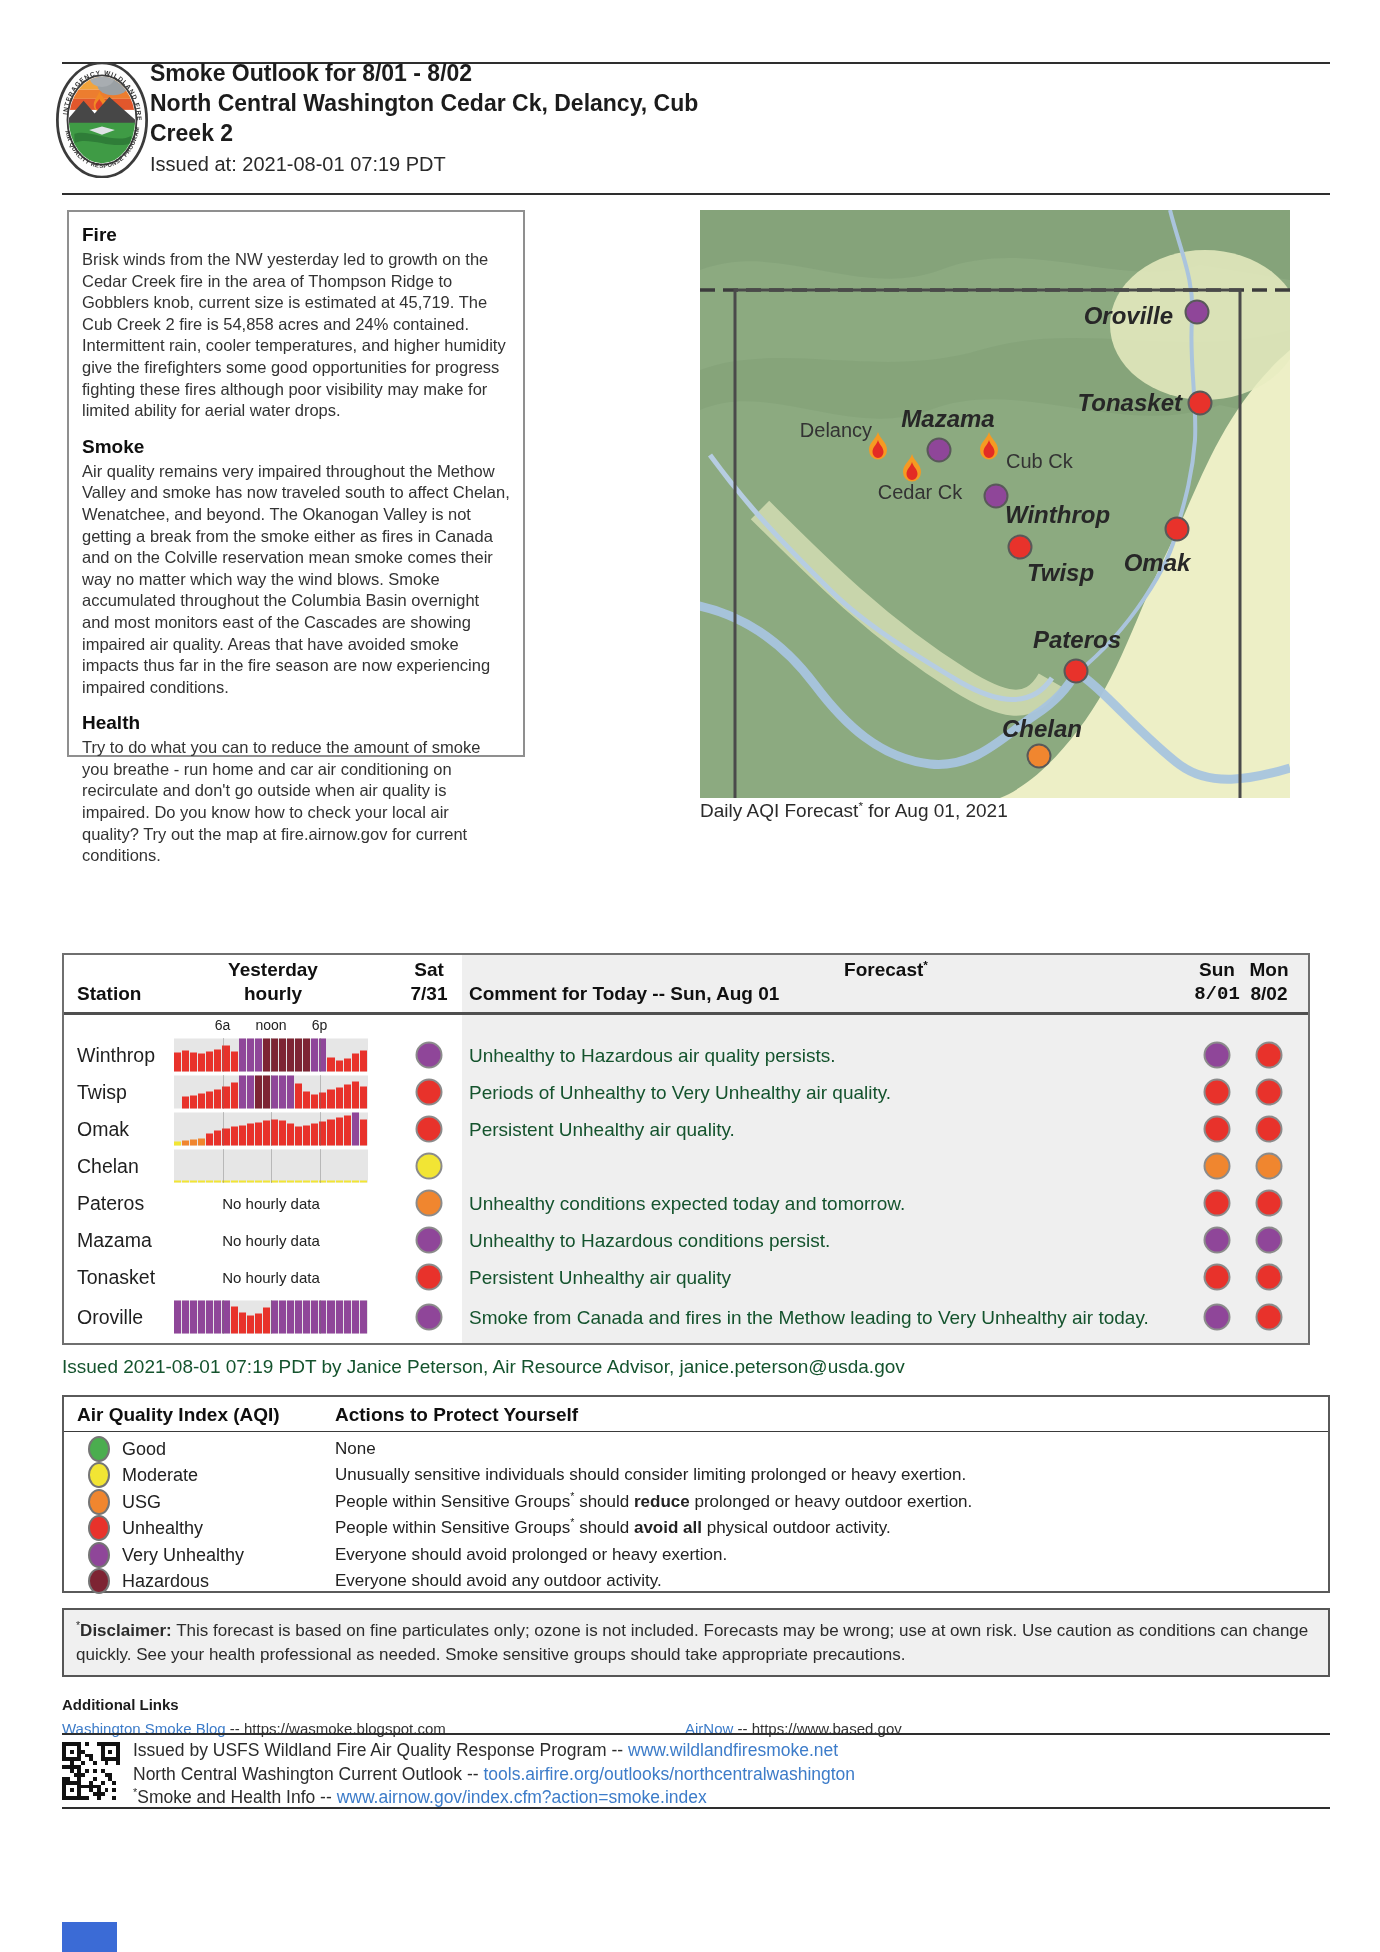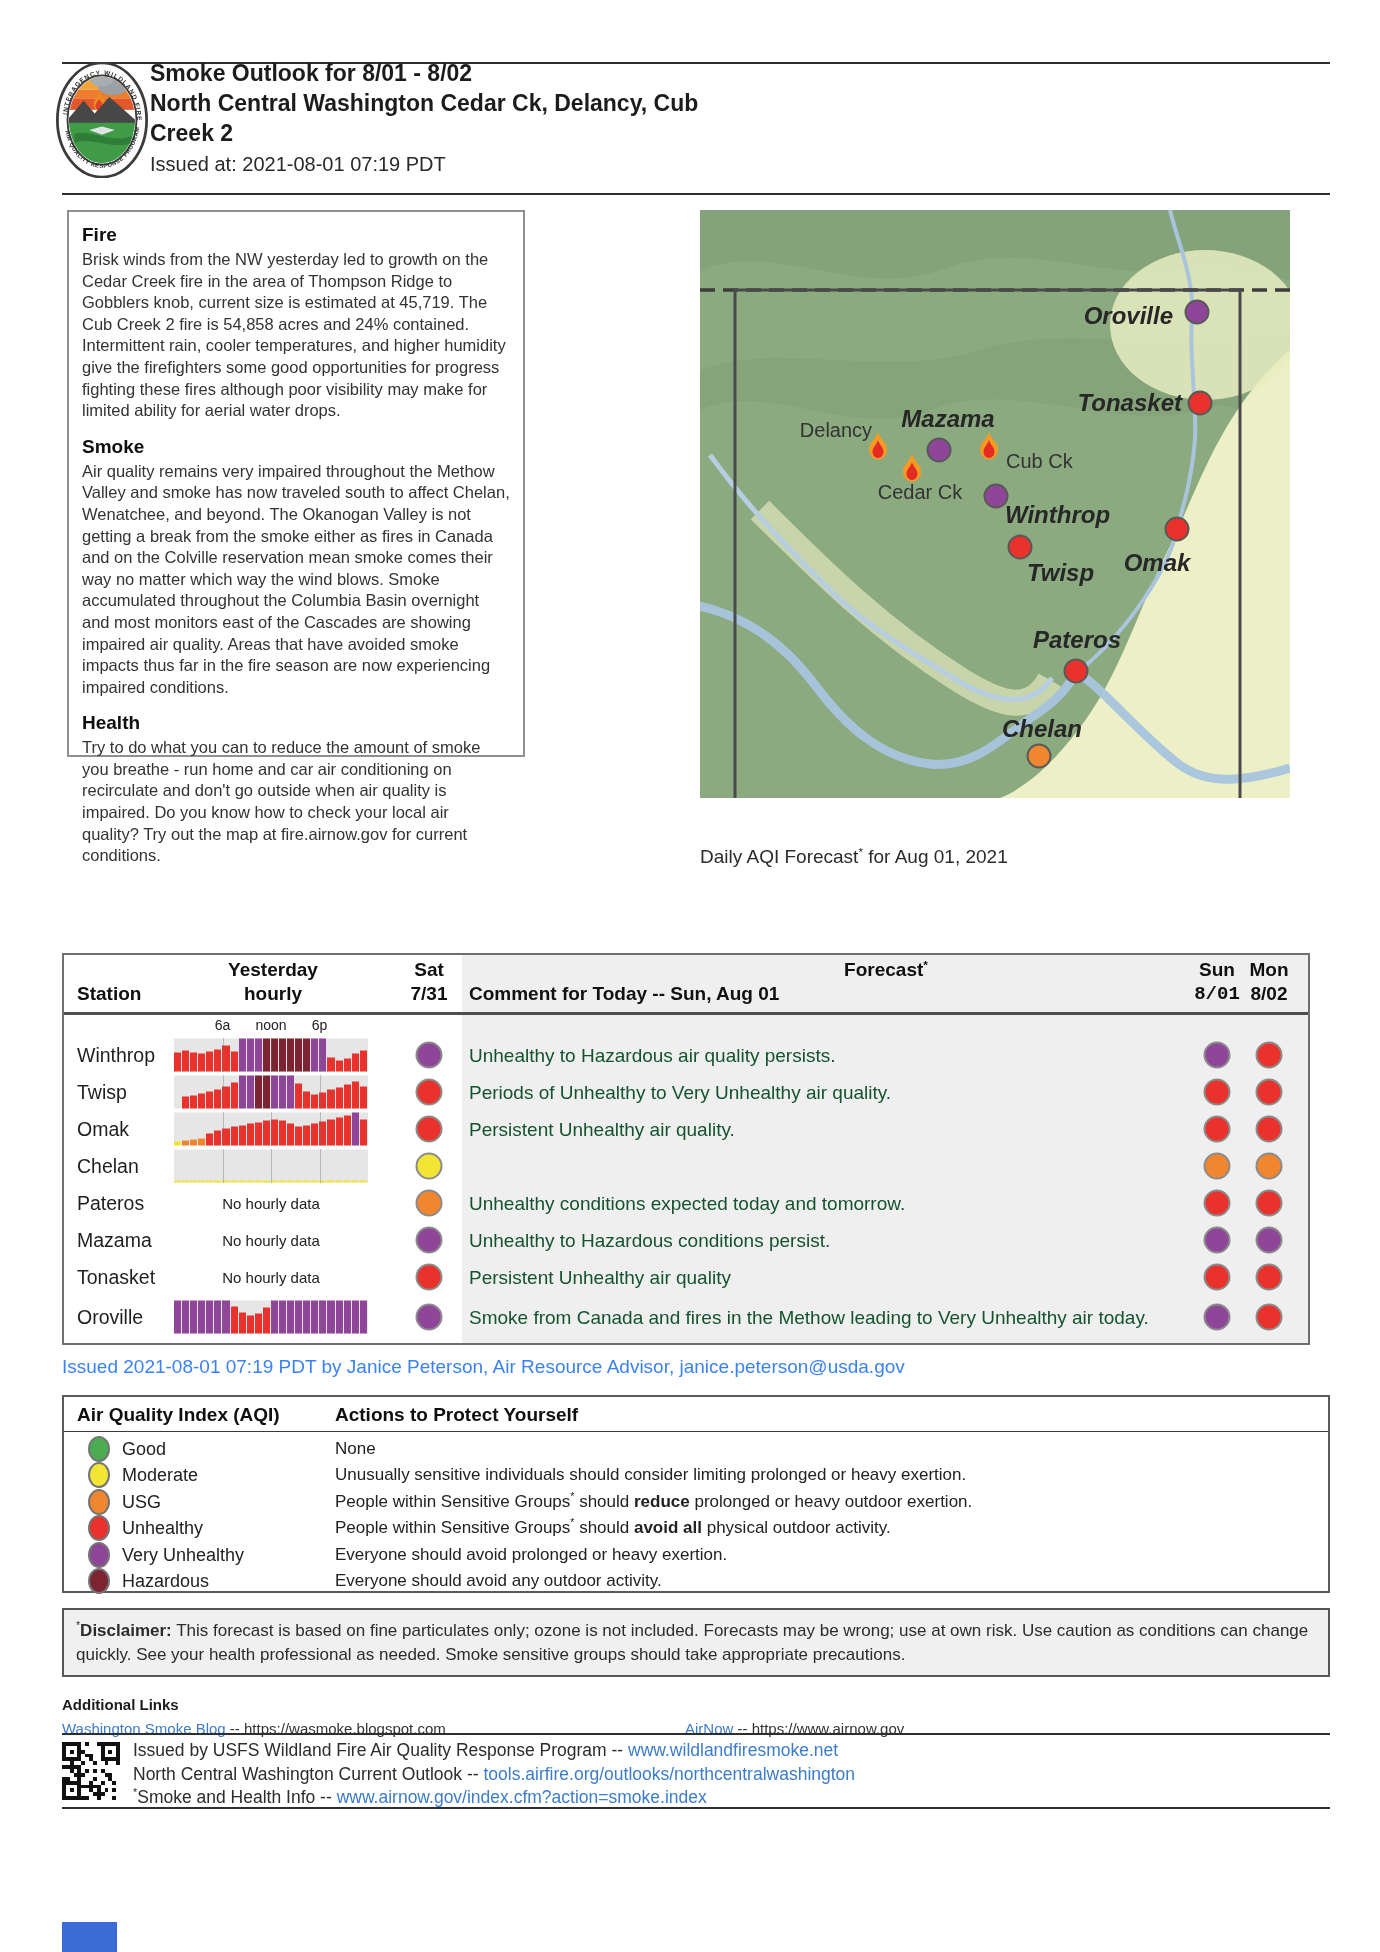--- a/index.html
+++ b/index.html
@@ -13,41 +13,41 @@
   .logo{left:56px;top:62px;width:92px;height:116px;}
   .header-text{left:150px;top:58px;width:600px;}
   .title{font-weight:bold;font-size:23px;line-height:30px;color:#1c1c1c;max-width:560px;}
   .issued-at{font-size:20px;margin-top:5px;color:#2a2a2a;}
   
   .info-box{left:67px;top:210px;width:458px;height:547px;border:2px solid #8f8f8f;box-sizing:border-box;padding:9px 13px;}
   .info-box h3{font-size:19px;margin:3px 0 3px;color:#0f0f0f;}
   .info-box p{font-size:16.5px;line-height:21.6px;margin:0 0 14px;color:#333;}
   
   .map-wrap{left:700px;top:210px;width:590px;height:588px;}
-  .map-caption{left:700px;top:800px;font-size:19px;color:#2b2b2b;margin-top:46px;}
+  .map-caption{left:700px;top:800px;font-size:19px;color:#2b2b2b;}
   svg text.city{font:italic bold 24px "Liberation Sans", sans-serif;fill:#272727;}
   svg text.fire-label{font:20px "Liberation Sans", sans-serif;fill:#333;}
   
   .ftable{left:62px;top:953px;width:1248px;height:392px;border:2px solid #6f6f6f;box-sizing:border-box;background:#fff;}
   .fgray{position:absolute;left:398px;top:0;bottom:0;right:0;background:#efefef;}
   .fhead{position:absolute;top:0;left:0;right:0;height:57px;border-bottom:3px solid #4f4f4f;}
   .fh{position:absolute;font-weight:bold;font-size:19px;color:#101010;white-space:nowrap;}
   .cx{transform:translateX(-50%);}
   .frows{position:absolute;top:60px;left:0;right:0;bottom:0;}
   .tlabels{position:absolute;top:2px;left:0;right:0;height:18px;font-size:14px;color:#222;}
   .tlab{position:absolute;transform:translateX(-50%);}
   .frow{position:absolute;left:0;right:0;}
   .station{position:absolute;left:13px;font-size:19.5px;top:50%;transform:translateY(-50%);color:#1f1f1f;}
   .chart{position:absolute;left:110px;width:194px;height:33px;top:50%;transform:translateY(-50%);background:#e6e6e6;display:flex;align-items:flex-end;}
   .bar{flex:1 1 0;margin-right:1px;}
   .grid{position:absolute;top:0;bottom:0;width:0;border-left:1.5px dotted rgba(110,110,110,.75);z-index:3;}
   .nodata{position:absolute;left:110px;width:194px;text-align:center;top:50%;transform:translateY(-50%);font-size:15px;color:#222;}
   .dot{position:absolute;width:27px;height:27px;border-radius:50%;border:2px solid #8b8b8b;box-sizing:border-box;top:50%;transform:translate(-50%,-50%);}
   .comment{position:absolute;left:405px;width:730px;font-size:19px;line-height:21px;top:50%;transform:translateY(-50%);color:#14532d;}
-  .issued-by{left:62px;top:1356px;font-size:19px;color:#3b82f6;}
+  .issued-by{left:62px;top:1356px;font-size:19px;color:#14532d;}
   
   .legend{left:62px;top:1395px;width:1268px;height:198px;border:2px solid #5a5a5a;box-sizing:border-box;}
   .lh{position:absolute;top:7px;font-weight:bold;font-size:19px;color:#0f0f0f;}
   .lsep{position:absolute;top:34px;left:0;right:0;border-top:1.5px solid #3a3a3a;}
   .lrow{position:absolute;left:0;right:0;height:27px;}
   .ldot{position:absolute;left:24px;width:22px;height:26px;border-radius:50%;border:2px solid #757575;box-sizing:border-box;top:50%;transform:translateY(-50%);}
   .llevel{position:absolute;left:58px;font-size:18px;top:50%;transform:translateY(-50%);color:#222;}
   .laction{position:absolute;left:271px;font-size:17px;top:50%;transform:translateY(-50%);color:#222;white-space:nowrap;}
   
   .disclaimer{left:62px;top:1608px;width:1268px;background:#f0f0f0;border:2px solid #565656;box-sizing:border-box;padding:9px 12px;font-size:17px;line-height:23.5px;color:#2c2c2c;}
@@ -427,21 +427,21 @@
           <span class="llevel">Hazardous</span>
           <span class="laction"><span>Everyone should avoid any outdoor activity.</span></span>
         </div>
       </div>
   </div>
 
   <div class="abs disclaimer"><sup>*</sup><span style="font-weight: bold;">Disclaimer:</span><span> This forecast is based on fine particulates only; ozone is not included. Forecasts may be wrong; use at own risk. Use caution as conditions can change quickly. See your health professional as needed. Smoke sensitive groups should take appropriate precautions.</span></div>
 
   <div class="abs addl-head">Additional Links</div>
   <div class="abs addl-a" style="left:62px;"><span class="link" style="color: rgb(61, 124, 201);">Washington Smoke Blog</span><span> -- https://wasmoke.blogspot.com</span></div>
-  <div class="abs addl-a" style="left:685px;"><span class="link" style="color: rgb(61, 124, 201);">AirNow</span><span> -- https://www.airnow.gov</span></div>
+  <div class="abs addl-a" style="left:685px;"><span class="link" style="color: rgb(61, 124, 201);">AirNow</span><span> -- https://www.based.gov</span></div>
 
   <div class="rule" style="top:1733px;"></div>
   <div class="abs qr">
     <svg id="qr-svg" viewBox="0 0 15 15" width="58" height="58" shape-rendering="crispEdges">
         <rect x="0" y="0" width="15" height="15" fill="#fff"></rect>
         <rect x="6" y="0" width="1" height="1" fill="#111"></rect>
         <rect x="9" y="0" width="1" height="1" fill="#111"></rect>
         <rect x="5" y="2" width="1" height="1" fill="#111"></rect>
         <rect x="6" y="3" width="1" height="1" fill="#111"></rect>
         <rect x="7" y="3" width="1" height="1" fill="#111"></rect>

